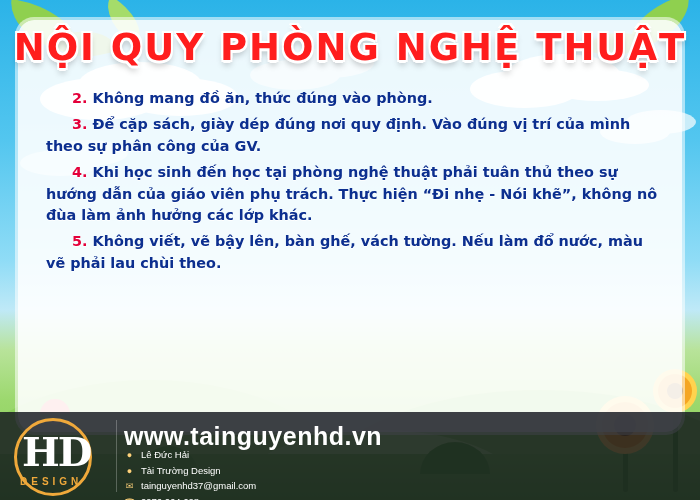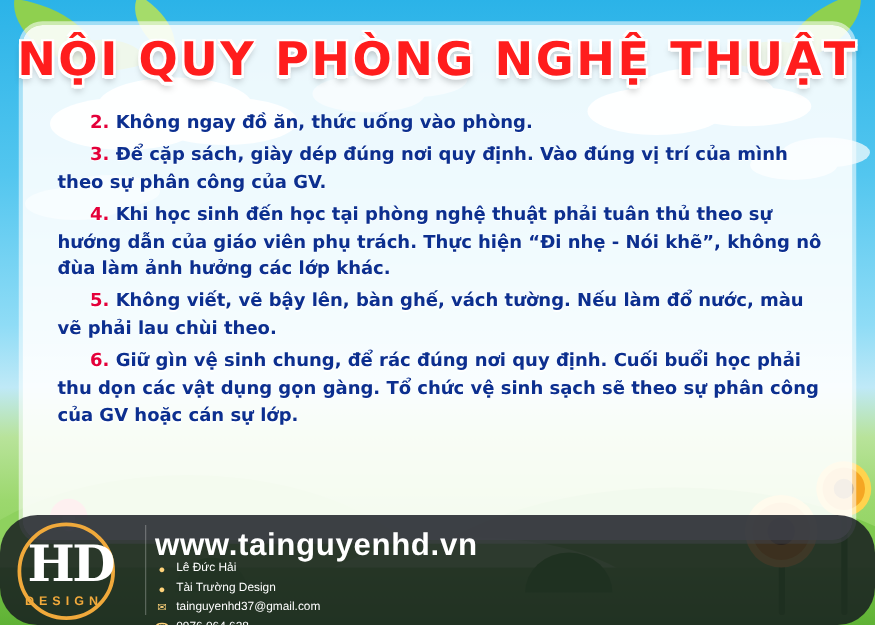--- a/index.html
+++ b/index.html
@@ -167,21 +167,20 @@
   }
 
   
   .wm-bar {
     position: absolute;
     left: 0;
     bottom: 0;
     width: 700px;
     height: 88px;
     background: rgba(20,22,30,0.82);
-    border-radius: 30px;
   }
   .wm-logo {
     position: absolute;
     left: 14px;
     top: 6px;
     width: 96px;
     height: 76px;
   }
   .wm-logo .ring {
     position: absolute;
@@ -279,37 +278,33 @@
   <div class="leaf r1"></div>
   <div class="leaf r2"></div>
 
   <div class="panel"></div>
 
   <div class="title">NỘI QUY PHÒNG NGHỆ THUẬT</div>
 
   <div class="rules">
     <div class="rule">
       <span class="num">2.</span>
-      <span>Không ngay đồ ăn, thức uống vào phòng.</span>
+      <span>Không mang đồ ăn, thức đúng vào phòng.</span>
     </div>
     <div class="rule">
       <span class="num">3.</span>
       <span>Để cặp sách, giày dép đúng nơi quy định. Vào đúng vị trí của mình theo sự phân công của GV.</span>
     </div>
     <div class="rule">
       <span class="num">4.</span>
       <span>Khi học sinh đến học tại phòng nghệ thuật phải tuân thủ theo sự hướng dẫn của giáo viên phụ trách. Thực hiện “Đi nhẹ - Nói khẽ”, không nô đùa làm ảnh hưởng các lớp khác.</span>
     </div>
     <div class="rule">
       <span class="num">5.</span>
       <span>Không viết, vẽ bậy lên, bàn ghế, vách tường. Nếu làm đổ nước, màu vẽ phải lau chùi theo.</span>
-    </div>
-    <div class="rule">
-      <span class="num">6.</span>
-      <span>Giữ gìn vệ sinh chung, để rác đúng nơi quy định. Cuối buổi học phải thu dọn các vật dụng gọn gàng. Tổ chức vệ sinh sạch sẽ theo sự phân công của GV hoặc cán sự lớp.</span>
     </div>
   </div>
 
   <div class="wm-bar">
     <div class="wm-logo">
       <div class="ring"></div>
       <div class="hd">HD</div>
       <div class="design">DESIGN</div>
     </div>
     <div class="divider"></div>

